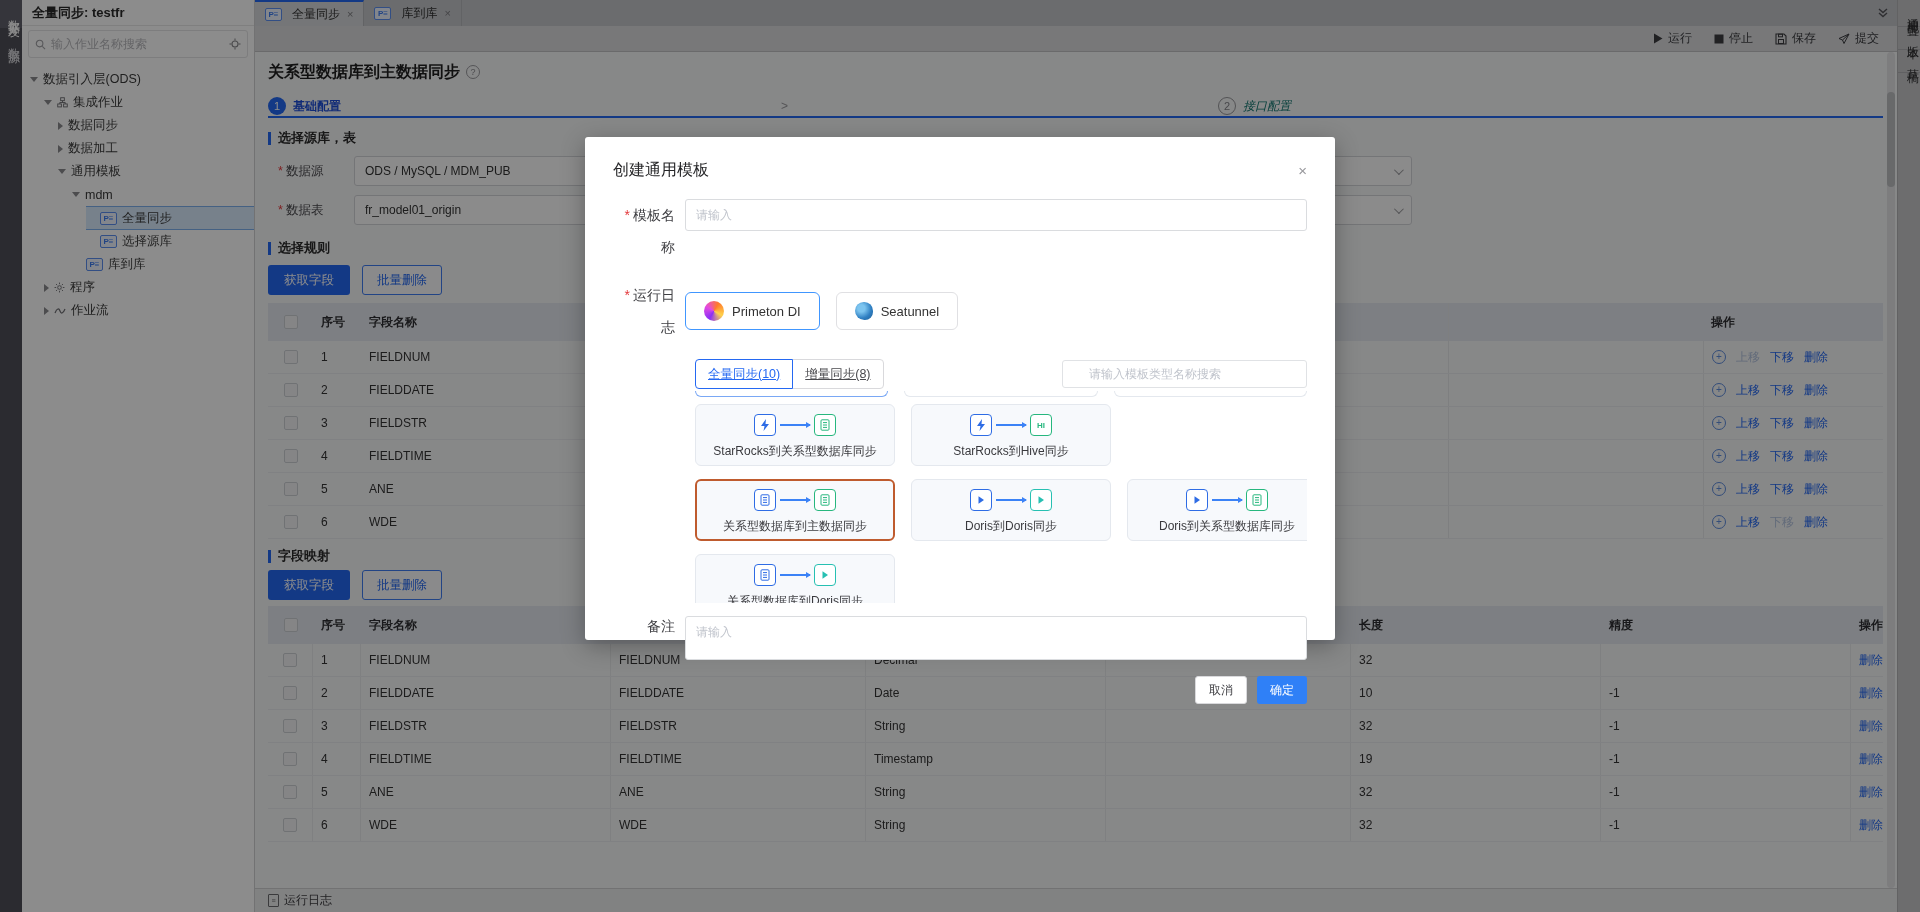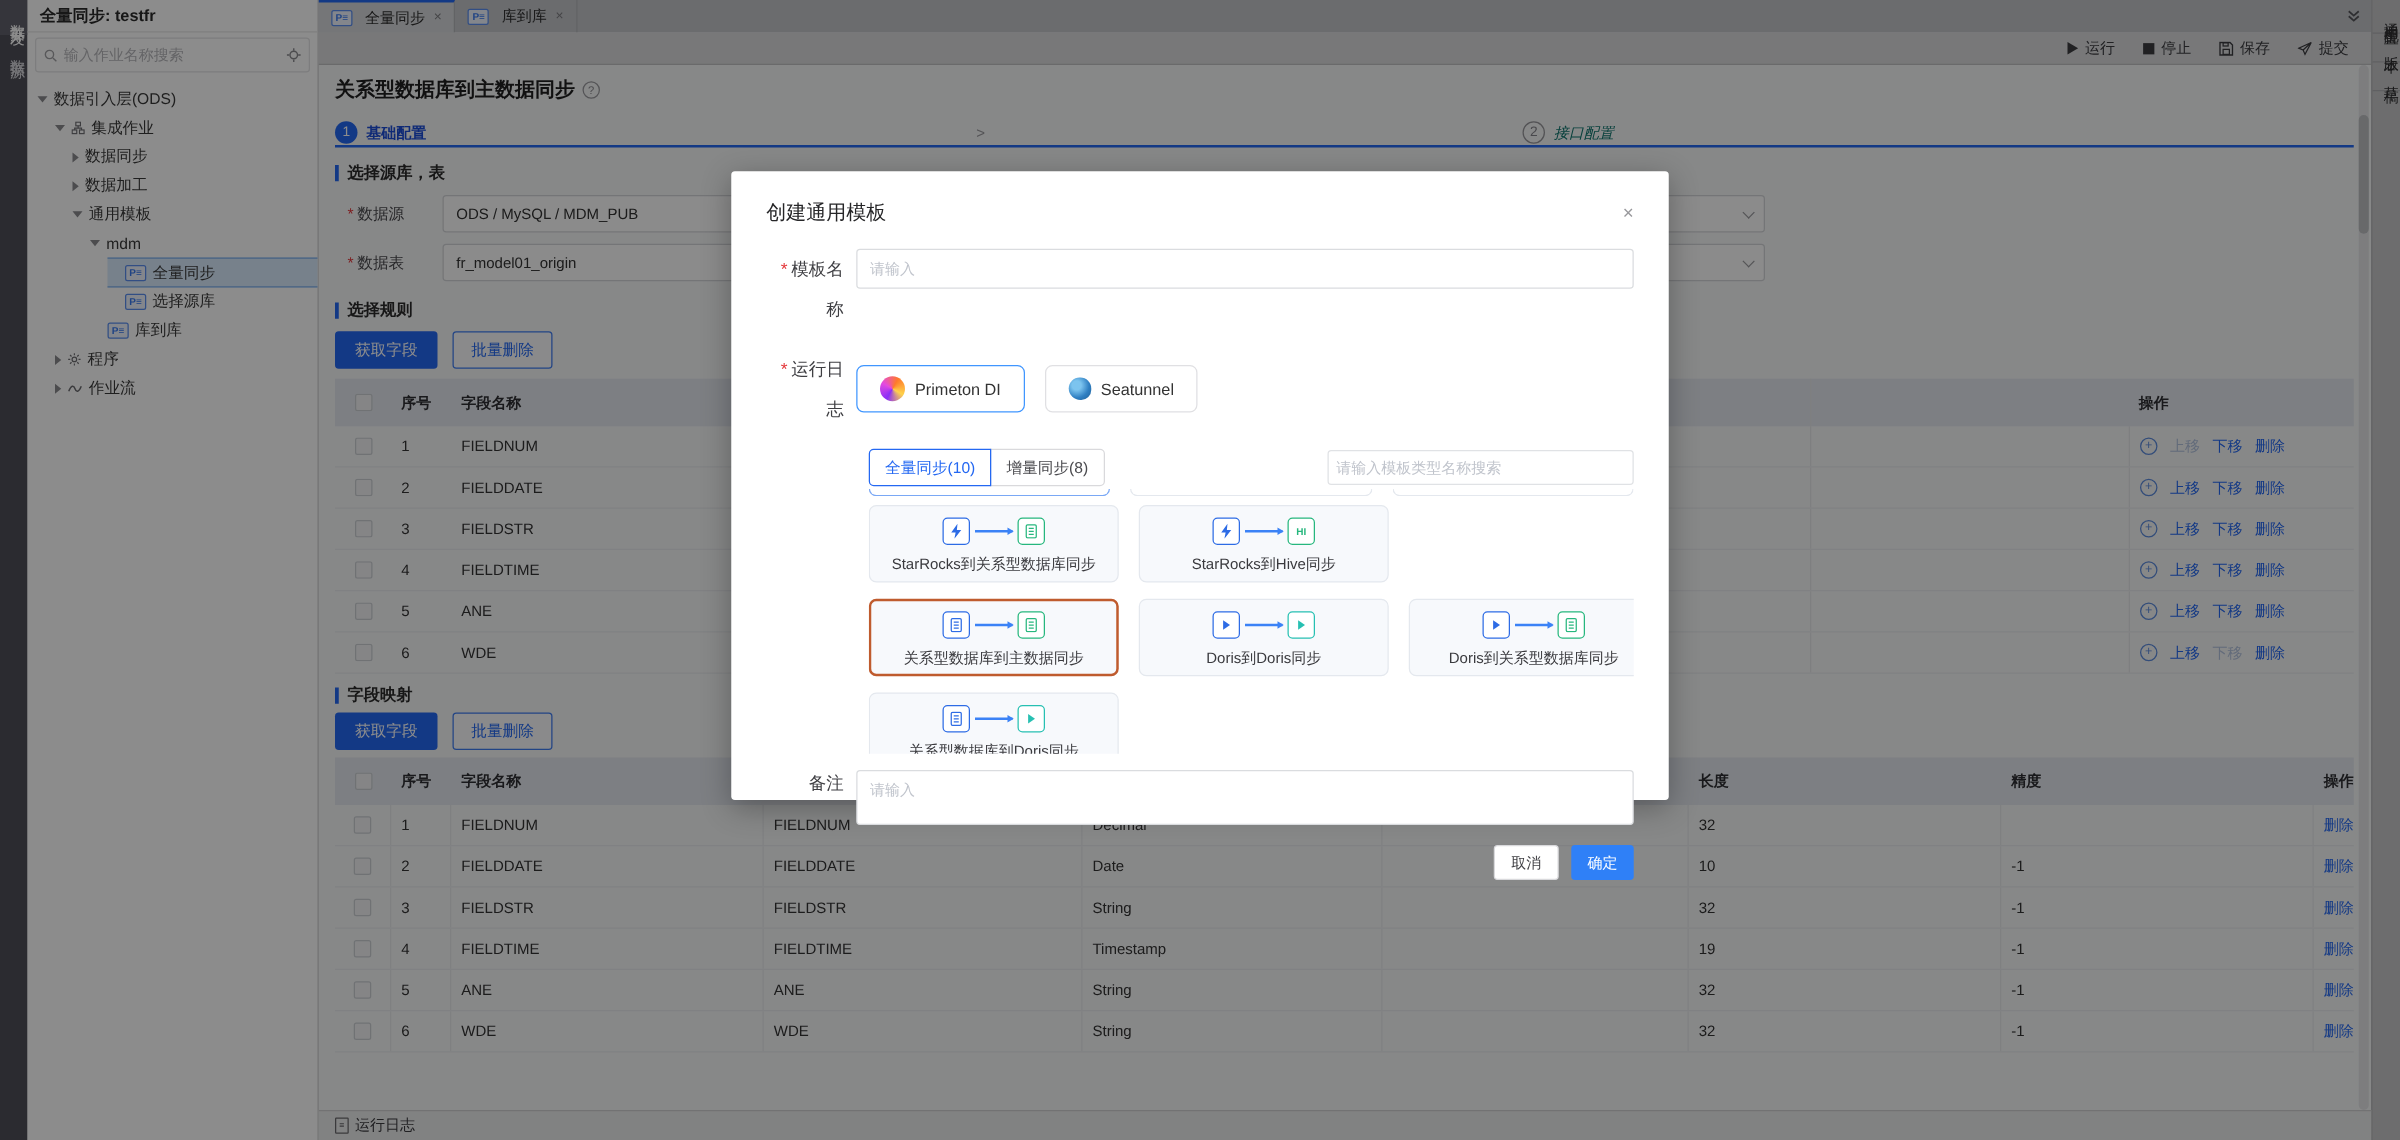--- a/index.html
+++ b/index.html
@@ -100,25 +100,25 @@
   .mrow-f { display:flex; align-items:flex-start; margin-top:14px; }
   .mlabel { width:72px; text-align:right; padding-right:10px; color:#3f3f43; font-size:14px; line-height:32px; flex:none; }
   .minput { flex:1; height:32px; border:1px solid #dadcdf; border-radius:3px; padding:0 10px; font-size:12px; color:#333; outline:none; font-family:inherit; }
   .minput::placeholder { color:#c0c4cc; }
   .engines { display:flex; gap:16px; }
   .engine { height:38px; border:1px solid #e0e0e3; border-radius:6px; background:#fff; display:flex; align-items:center; gap:8px; padding:0 18px; font-size:13px; color:#333; cursor:pointer; }
   .engine.selected { border-color:#4096ff; }
   .logo-primeton { width:20px; height:20px; border-radius:50%; background:conic-gradient(from 210deg,#8a2ff7,#e44ae0,#ff7a2b,#ffd24a,#8a2ff7); }
   .logo-seatunnel { width:18px; height:18px; border-radius:50% 50% 46% 54%; background:radial-gradient(circle at 35% 35%, #7cc4ef 0 22%, #2f7fc2 60%, #1f5f96); }
   .mtabs-row { display:flex; align-items:center; margin-top:16px; margin-left:82px; }
-  .mtab { height:30px; padding:0 12px; display:flex; align-items:center; font-size:12.5px; border:1px solid #d9d9dc; background:#fff; color:#4a4a4e; cursor:pointer; }
+  .mtab { height:30px; padding:0 12px; display:flex; align-items:center; font-size:12.5px; border:1px solid #d9d9dc; background:#fff; color:#4a4a4e; cursor:pointer;text-decoration:underline; }
   .mtab.first { border-radius:4px 0 0 4px; }
   .mtab.last { border-radius:0 4px 4px 0; margin-left:-1px; }
   .mtab.active { border-color:#2468f2; color:#2468f2; z-index:1; }
-  .msearch { margin-left:auto; width:245px; height:28px; border:1px solid #e0e2e5; border-radius:3px; padding:0 6px; font-size:12px; outline:none; font-family:inherit; }
+  .msearch { margin-left:auto; width:245px; height:28px; border:1px solid #e0e2e5; border-radius:3px; padding:0 26px; font-size:12px; outline:none; font-family:inherit; }
   .msearch::placeholder { color:#c0c4cc; }
   .cards-wrap { margin-left:82px; margin-top:2px; height:212px; overflow:hidden; }
   .sliver-row { display:flex; gap:16px; }
   .sliver { width:200px; height:6px; border:1px solid #e4e8ee; border-top:none; border-radius:0 0 6px 6px; }
   .sliver.hl { border-color:#7aa8f5; }
   .cards-row { display:flex; gap:16px; margin-top:7px; }
   .tcard { width:200px; height:62px; background:#f7f9fc; border:1px solid #e4e8ee; border-radius:6px; display:flex; flex-direction:column; align-items:center; padding-top:9px; cursor:pointer; flex:none; }
   .tcard.selected { border:2px solid #bf5b2e; padding-top:8px; }
   .icons-line { display:flex; align-items:center; gap:4px; }
   .badge { width:22px; height:22px; border:1px solid currentColor; border-radius:4px; display:flex; align-items:center; justify-content:center; background:#fff; }

